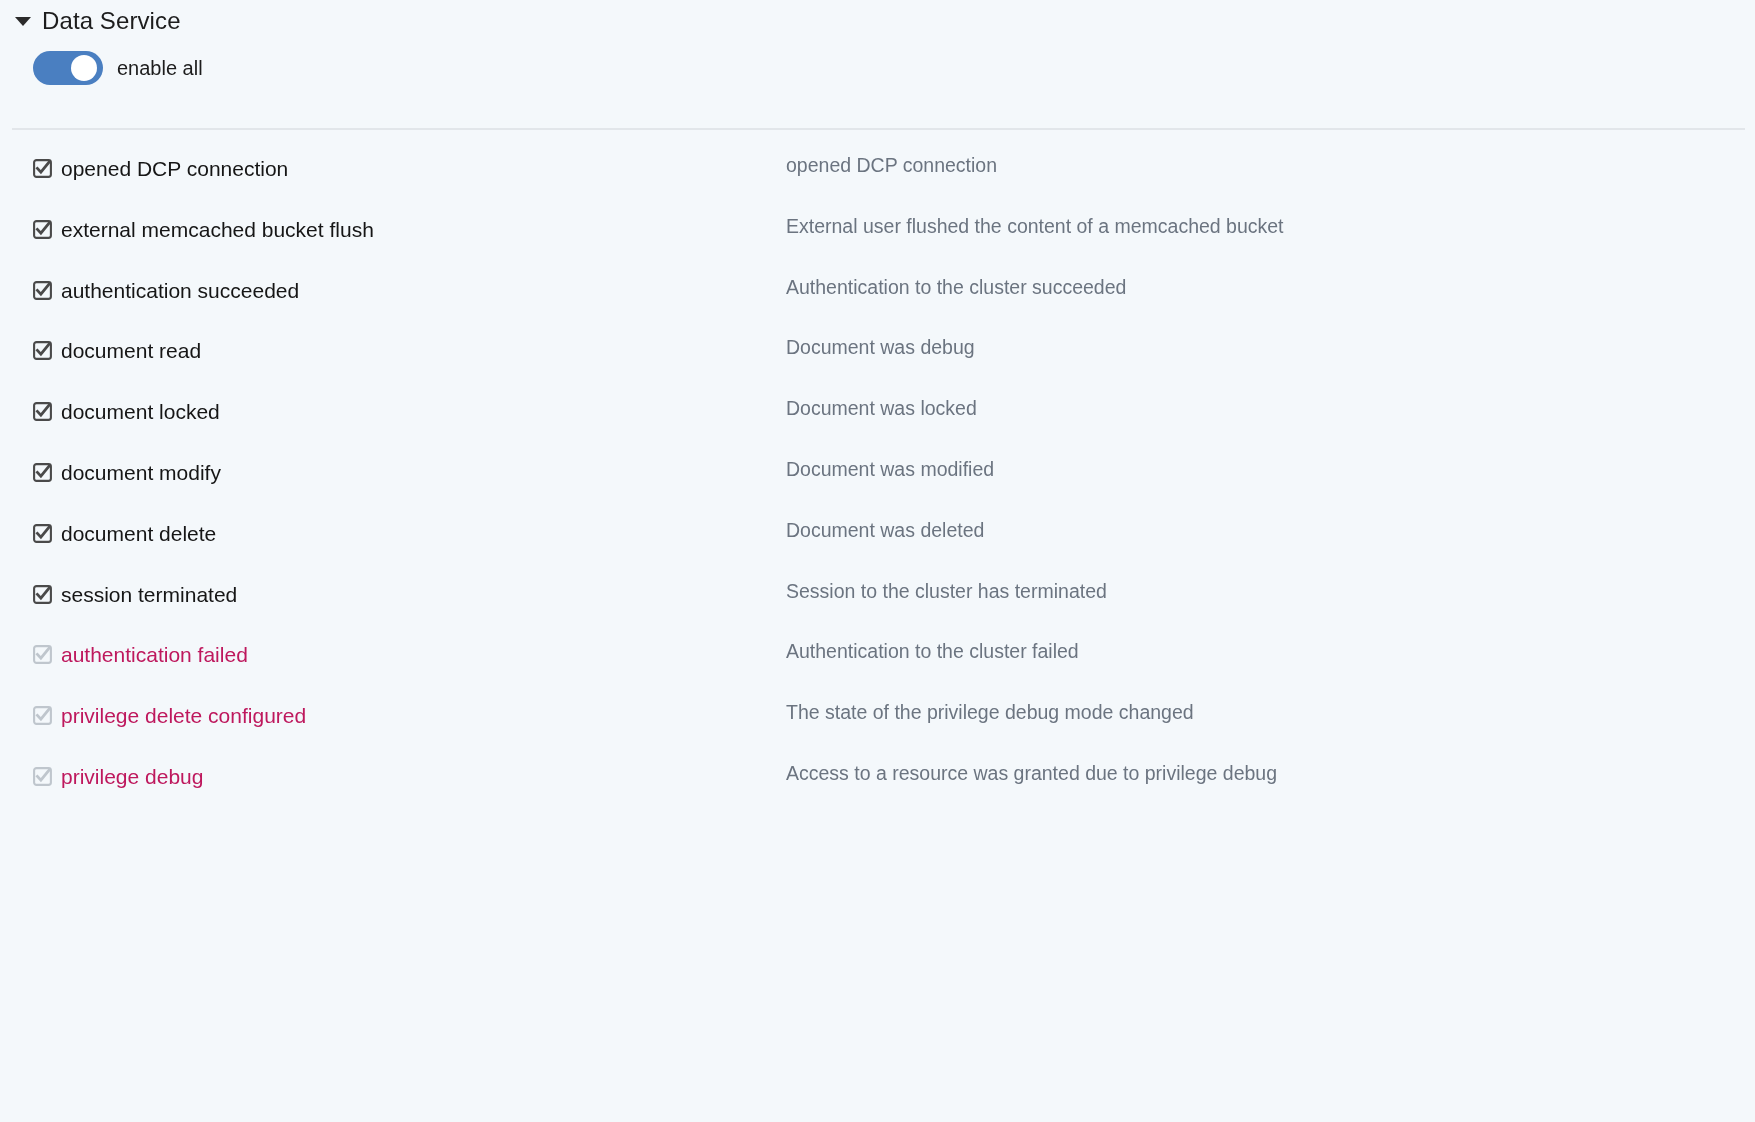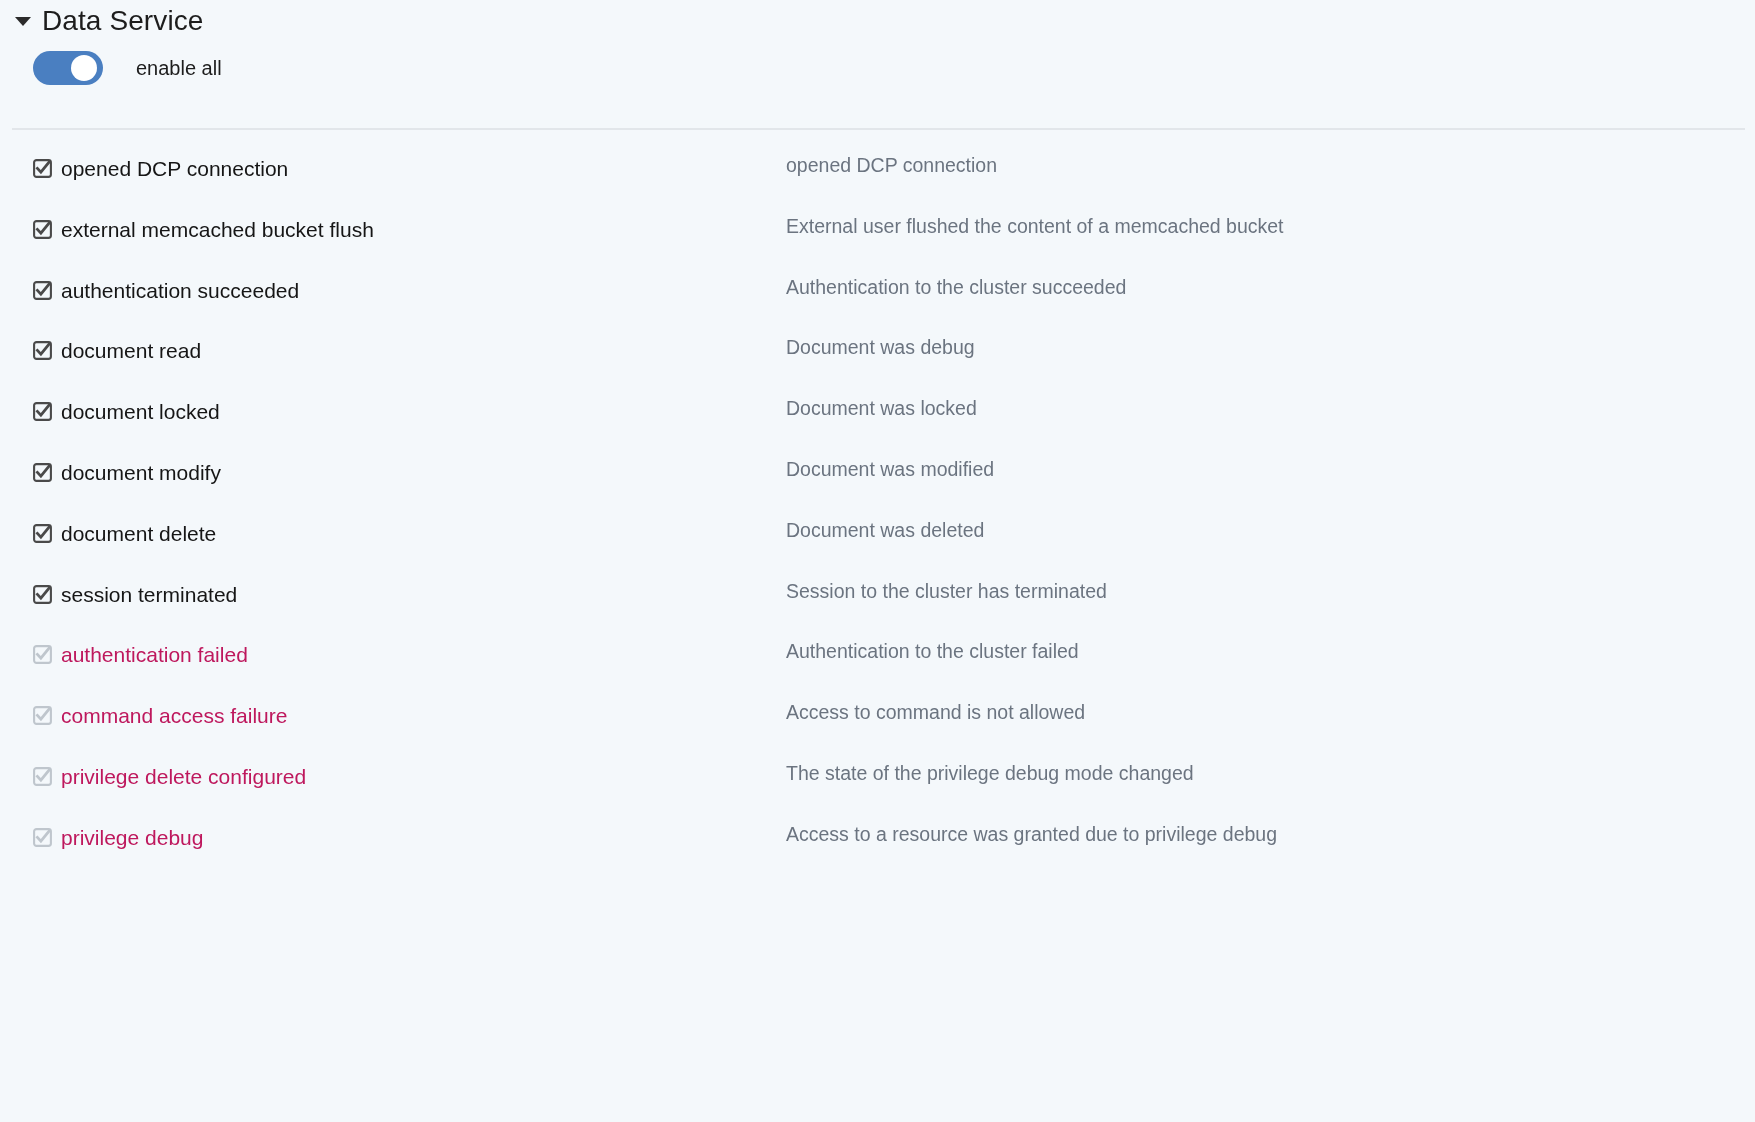--- a/index.html
+++ b/index.html
@@ -42,21 +42,21 @@
     margin-right: 8px;
   }
   .caret-icon .tri {
     width: 0;
     height: 0;
     border-left: 8px solid transparent;
     border-right: 8px solid transparent;
     border-top: 9px solid #2b2b2b;
   }
   .section-title {
-    font-size: 28px;
+    font-size: 24px;
     color: #1d1d1d;
     line-height: 1;
     letter-spacing: 0.1px;
     white-space: nowrap;
   }
 
   
   .toggle-row {
     display: flex;
     align-items: center;
@@ -76,21 +76,21 @@
   .toggle .knob {
     position: absolute;
     top: 4px;
     left: 38px;
     width: 26px;
     height: 26px;
     border-radius: 50%;
     background: #ffffff;
   }
   .toggle-label {
-    margin-left: 33px;
+    margin-left: 14px;
     font-size: 20px;
     color: #1d1d1d;
     line-height: 1;
     white-space: nowrap;
   }
 
   
   .divider {
     position: absolute;
     left: 12px;
@@ -279,43 +279,31 @@
         <div class="event-desc">Authentication to the cluster failed</div>
       </div>
       <div class="event-row disabled">
         <div class="event-left">
           <span class="cb">
             <svg width="19" height="19" viewBox="0 0 19 19">
               <rect x="1.1" y="1.1" width="16.8" height="16.8" rx="2.4" ry="2.4" fill="none" stroke="#bfc6cd" stroke-width="2.1"></rect>
               <path d="M4.4 9.4 L7.9 13.2 L16.4 2.6" fill="none" stroke="#bfc6cd" stroke-width="2.8" stroke-linecap="square" stroke-linejoin="miter"></path>
             </svg>
           </span>
-          <span class="event-label">command access failure</span>
-        </div>
-        <div class="event-desc">Access to command is not allowed</div>
+          <span class="event-label">privilege delete configured</span>
+        </div>
+        <div class="event-desc">The state of the privilege debug mode changed</div>
       </div>
       <div class="event-row disabled">
         <div class="event-left">
           <span class="cb">
             <svg width="19" height="19" viewBox="0 0 19 19">
               <rect x="1.1" y="1.1" width="16.8" height="16.8" rx="2.4" ry="2.4" fill="none" stroke="#bfc6cd" stroke-width="2.1"></rect>
               <path d="M4.4 9.4 L7.9 13.2 L16.4 2.6" fill="none" stroke="#bfc6cd" stroke-width="2.8" stroke-linecap="square" stroke-linejoin="miter"></path>
             </svg>
           </span>
-          <span class="event-label">privilege delete configured</span>
-        </div>
-        <div class="event-desc">The state of the privilege debug mode changed</div>
-      </div>
-      <div class="event-row disabled">
-        <div class="event-left">
-          <span class="cb">
-            <svg width="19" height="19" viewBox="0 0 19 19">
-              <rect x="1.1" y="1.1" width="16.8" height="16.8" rx="2.4" ry="2.4" fill="none" stroke="#bfc6cd" stroke-width="2.1"></rect>
-              <path d="M4.4 9.4 L7.9 13.2 L16.4 2.6" fill="none" stroke="#bfc6cd" stroke-width="2.8" stroke-linecap="square" stroke-linejoin="miter"></path>
-            </svg>
-          </span>
           <span class="event-label">privilege debug</span>
         </div>
         <div class="event-desc">Access to a resource was granted due to privilege debug</div>
       </div>
     </div>
 
 </div>
 
 </body></html>

